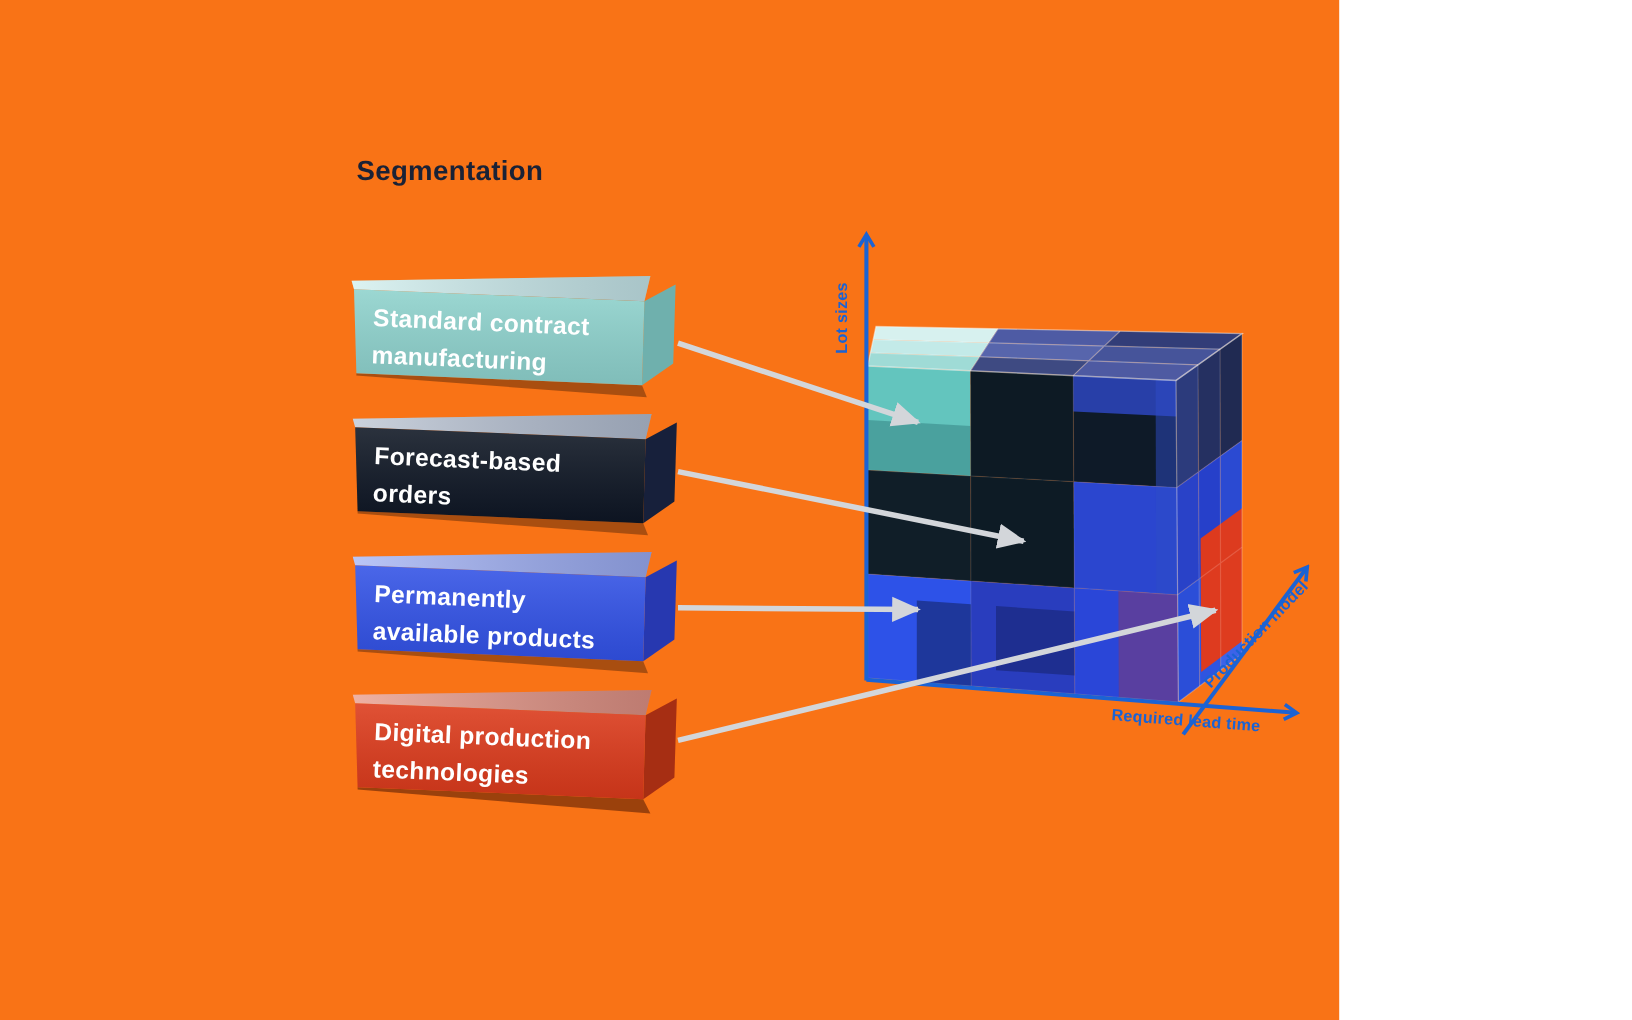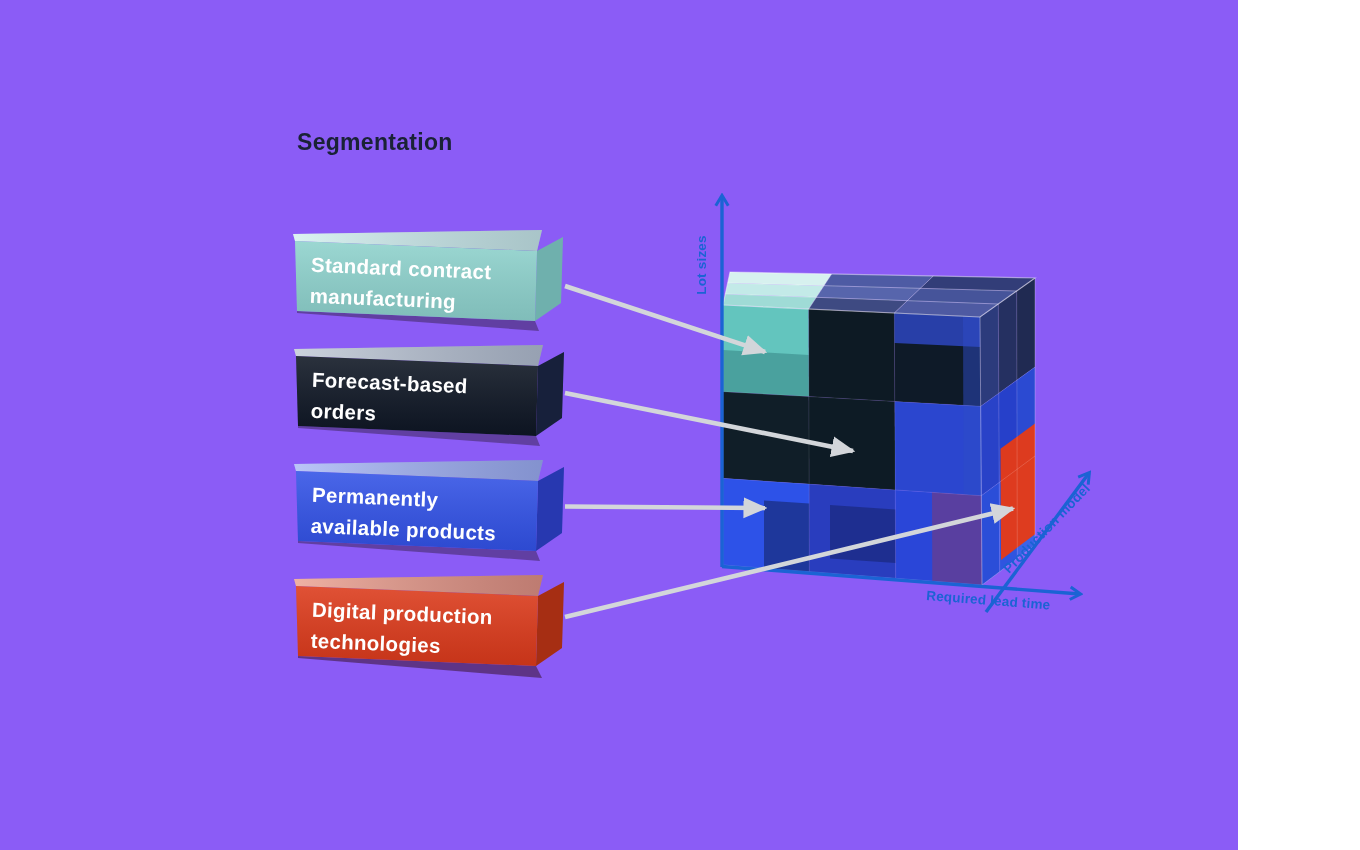--- a/index.html
+++ b/index.html
@@ -1,17 +1,17 @@
 <!DOCTYPE html>
 <html><head>
 <meta charset="utf-8">
 <style>
   html,body{margin:0;padding:0;background:#ffffff;}
   body{width:1360px;height:850px;overflow:hidden;}
-  .stage{position:relative;width:1238px;height:850px;background:#8b5cf6;}
+  .stage{position:relative;width:1116px;height:850px;background:#f97316;}
   svg{display:block;}
   text{font-family:"Liberation Sans","DejaVu Sans",sans-serif;}
   .page-title{font-size:23px;font-weight:bold;letter-spacing:.3px;}
   .box-label{font-size:20.5px;font-weight:bold;letter-spacing:.3px;}
   .axis-label{font-size:13.5px;font-weight:bold;letter-spacing:.2px;}
 </style>
 </head>
 <body>
 
 <div class="stage">

